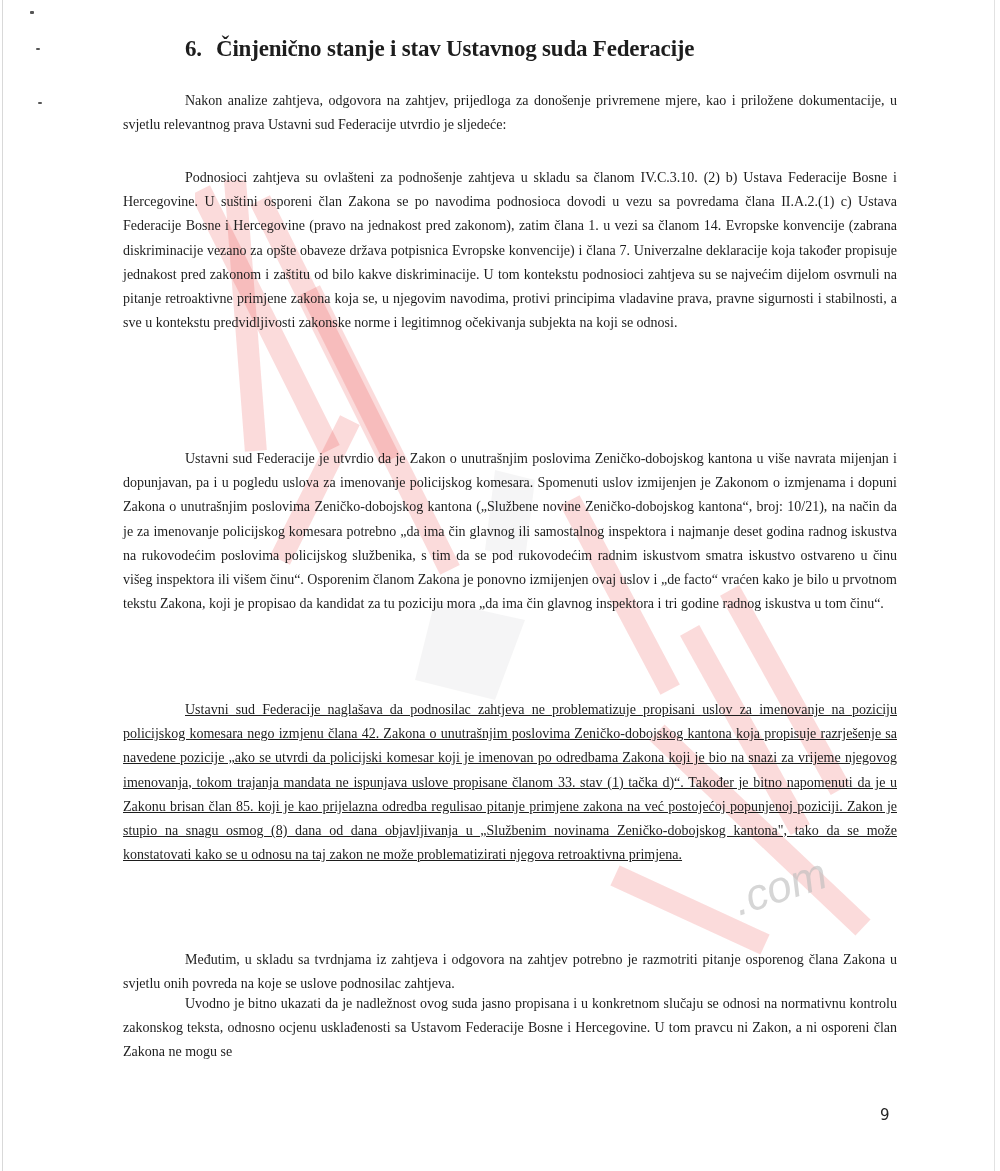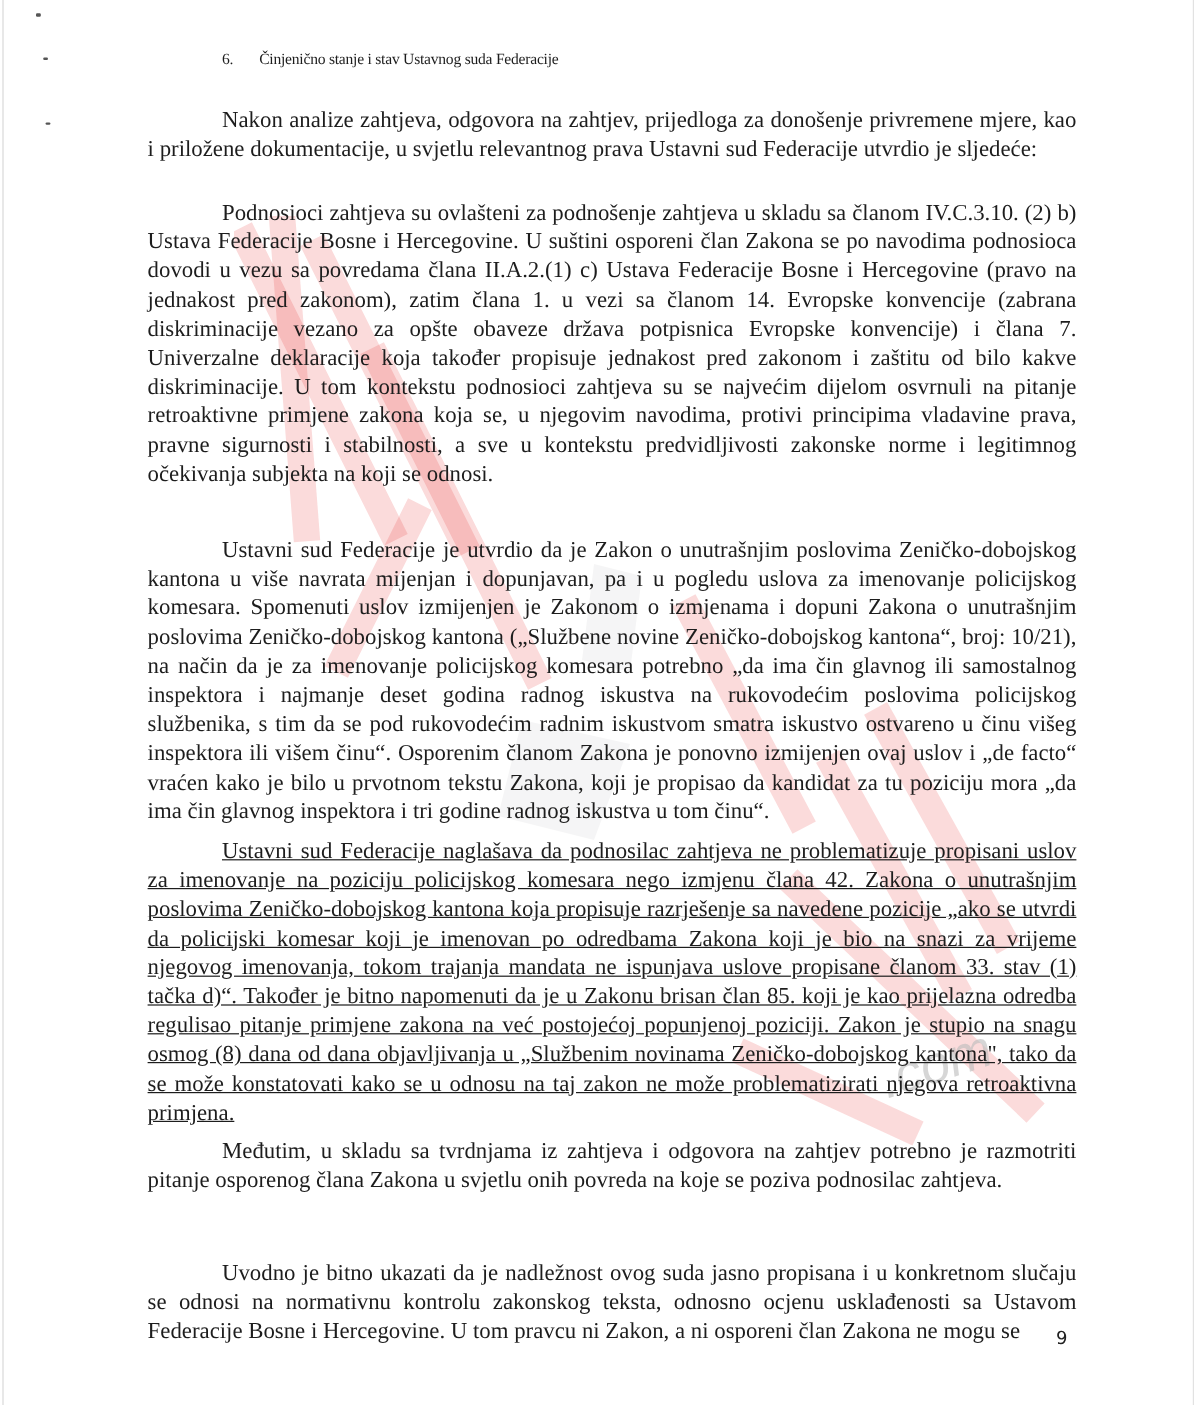--- a/index.html
+++ b/index.html
@@ -18,34 +18,34 @@
   }
   .speck { position: absolute; background: #555; border-radius: 1px; }
   .watermark {
     position: absolute; left: 195px; top: 180px; width: 720px; height: 780px;
     pointer-events: none; z-index: 0;
   }
   .content {
     position: absolute; left: 123px; top: 34px; width: 774px; z-index: 1;
   }
   h1.section-title {
-    margin: 0 0 0 62px; font-size: 13px; font-weight: normal; line-height: 30px;
+    margin: 0 0 0 62px; font-size: 23px; font-weight: bold; line-height: 30px;
     letter-spacing: -0.2px;
   }
   h1 .num { display: inline-block; width: 31px; }
   p.para {
-    margin: 0; font-size: 19px; line-height: 24.2px; text-align: justify;
+    margin: 0; font-size: 14px; line-height: 24.2px; text-align: justify;
     text-indent: 62px; hyphens: none;
   }
   .p1 { position: absolute; top: 55px; width: 774px; }
   .p2 { position: absolute; top: 132px; width: 774px; }
   .p3 { position: absolute; top: 413px; width: 774px; }
   .p4 { position: absolute; top: 664px; width: 774px; text-decoration: underline; }
   .p5 { position: absolute; top: 914px; width: 774px; }
-  .p6 { position: absolute; top: 1016px; width: 774px; }
+  .p6 { position: absolute; top: 958px; width: 774px; }
   .page-number {
     position: absolute; left: 880px; top: 1106px; font-size: 15px;
     font-family: "DejaVu Sans", sans-serif; color: #222;
   }
 </style>
 </head>
 <body>
 
 <div class="page-edge-left"></div>
 <div class="page-edge-right"></div>
@@ -75,17 +75,17 @@
 
 <div class="content">
   <h1 class="section-title">
     <span class="num">6.</span><span>Činjenično stanje i stav Ustavnog suda Federacije</span>
   </h1>
 
   <p class="para p1">Nakon analize zahtjeva, odgovora na zahtjev, prijedloga za donošenje privremene mjere, kao i priložene dokumentacije, u svjetlu relevantnog prava Ustavni sud Federacije utvrdio je sljedeće:</p>
   <p class="para p2">Podnosioci zahtjeva su ovlašteni za podnošenje zahtjeva u skladu sa članom IV.C.3.10. (2) b) Ustava Federacije Bosne i Hercegovine. U suštini osporeni član Zakona se po navodima podnosioca dovodi u vezu sa povredama člana II.A.2.(1) c) Ustava Federacije Bosne i Hercegovine (pravo na jednakost pred zakonom), zatim člana 1. u vezi sa članom 14. Evropske konvencije (zabrana diskriminacije vezano za opšte obaveze država potpisnica Evropske konvencije) i člana 7. Univerzalne deklaracije koja također propisuje jednakost pred zakonom i zaštitu od bilo kakve diskriminacije. U tom kontekstu podnosioci zahtjeva su se najvećim dijelom osvrnuli na pitanje retroaktivne primjene zakona koja se, u njegovim navodima, protivi principima vladavine prava, pravne sigurnosti i stabilnosti, a sve u kontekstu predvidljivosti zakonske norme i legitimnog očekivanja subjekta na koji se odnosi.</p>
   <p class="para p3">Ustavni sud Federacije je utvrdio da je Zakon o unutrašnjim poslovima Zeničko-dobojskog kantona u više navrata mijenjan i dopunjavan, pa i u pogledu uslova za imenovanje policijskog komesara. Spomenuti uslov izmijenjen je Zakonom o izmjenama i dopuni Zakona o unutrašnjim poslovima Zeničko-dobojskog kantona („Službene novine Zeničko-dobojskog kantona“, broj: 10/21), na način da je za imenovanje policijskog komesara potrebno  „da ima čin glavnog ili samostalnog inspektora i najmanje deset godina radnog iskustva na rukovodećim poslovima policijskog službenika, s tim da se pod rukovodećim radnim iskustvom smatra iskustvo ostvareno u činu višeg inspektora ili višem činu“.  Osporenim članom Zakona je ponovno izmijenjen ovaj uslov i „de facto“ vraćen kako je bilo u prvotnom tekstu Zakona, koji je propisao da kandidat za tu poziciju mora „da ima čin glavnog inspektora i tri godine radnog iskustva u tom činu“.</p>
   <p class="para p4">Ustavni sud Federacije naglašava da podnosilac zahtjeva ne problematizuje propisani uslov za imenovanje na poziciju policijskog komesara nego izmjenu člana 42. Zakona o unutrašnjim poslovima Zeničko-dobojskog kantona koja propisuje razrješenje sa navedene pozicije „ako se utvrdi da policijski komesar koji je imenovan po odredbama Zakona koji je bio na snazi za vrijeme njegovog imenovanja, tokom trajanja mandata ne ispunjava uslove propisane članom 33. stav (1) tačka d)“. Također je bitno napomenuti da je u Zakonu brisan član 85. koji je kao prijelazna odredba regulisao pitanje primjene zakona na već postojećoj popunjenoj poziciji. Zakon je stupio na snagu osmog (8) dana od dana objavljivanja u „Službenim novinama Zeničko-dobojskog kantona", tako da se može konstatovati kako se u odnosu na taj zakon ne može problematizirati njegova retroaktivna primjena.</p>
-  <p class="para p5">Međutim, u skladu sa tvrdnjama iz zahtjeva i odgovora na zahtjev potrebno je razmotriti pitanje osporenog člana Zakona u svjetlu onih povreda na koje se poziva podnosilac zahtjeva.</p>
+  <p class="para p5">Međutim, u skladu sa tvrdnjama iz zahtjeva i odgovora na zahtjev potrebno je razmotriti pitanje osporenog člana Zakona u svjetlu onih povreda na koje se uslove podnosilac zahtjeva.</p>
   <p class="para p6">Uvodno je bitno ukazati da je nadležnost ovog suda jasno propisana i u konkretnom slučaju se odnosi na normativnu kontrolu zakonskog teksta, odnosno ocjenu usklađenosti sa Ustavom Federacije Bosne i Hercegovine. U tom pravcu ni Zakon, a ni osporeni član Zakona ne mogu se</p>
 </div>
 
 <div class="page-number">9</div>
 
 </body></html>

